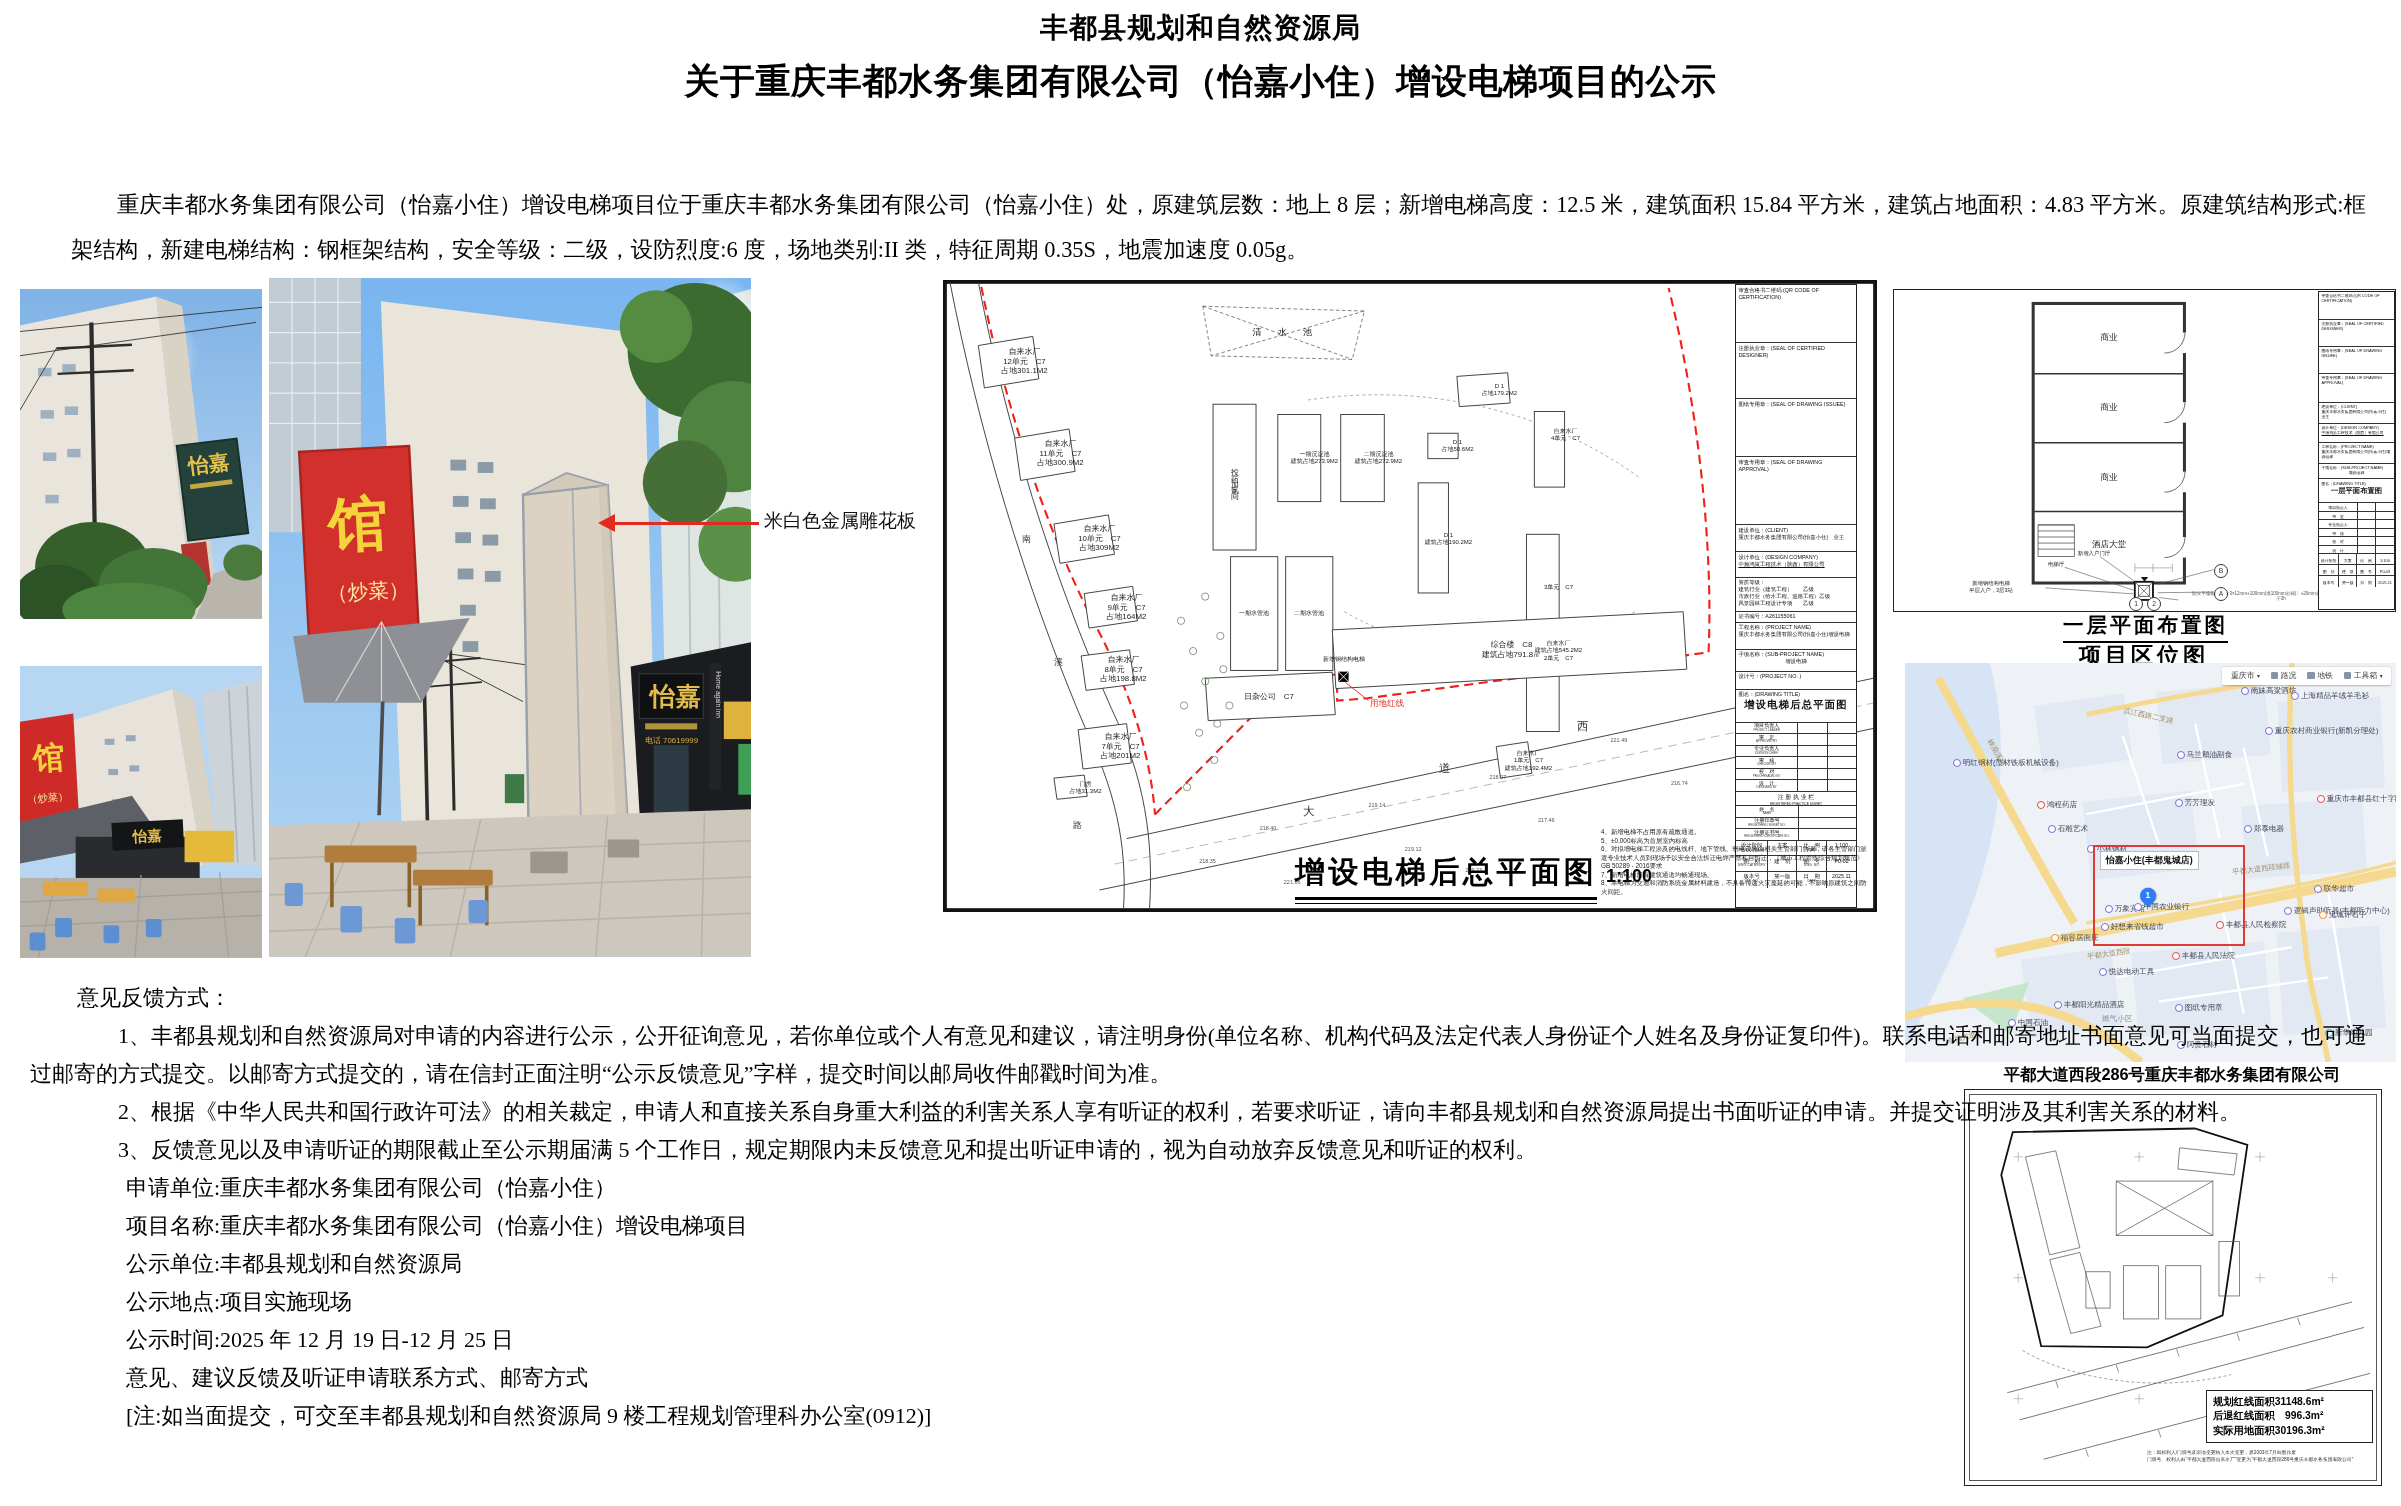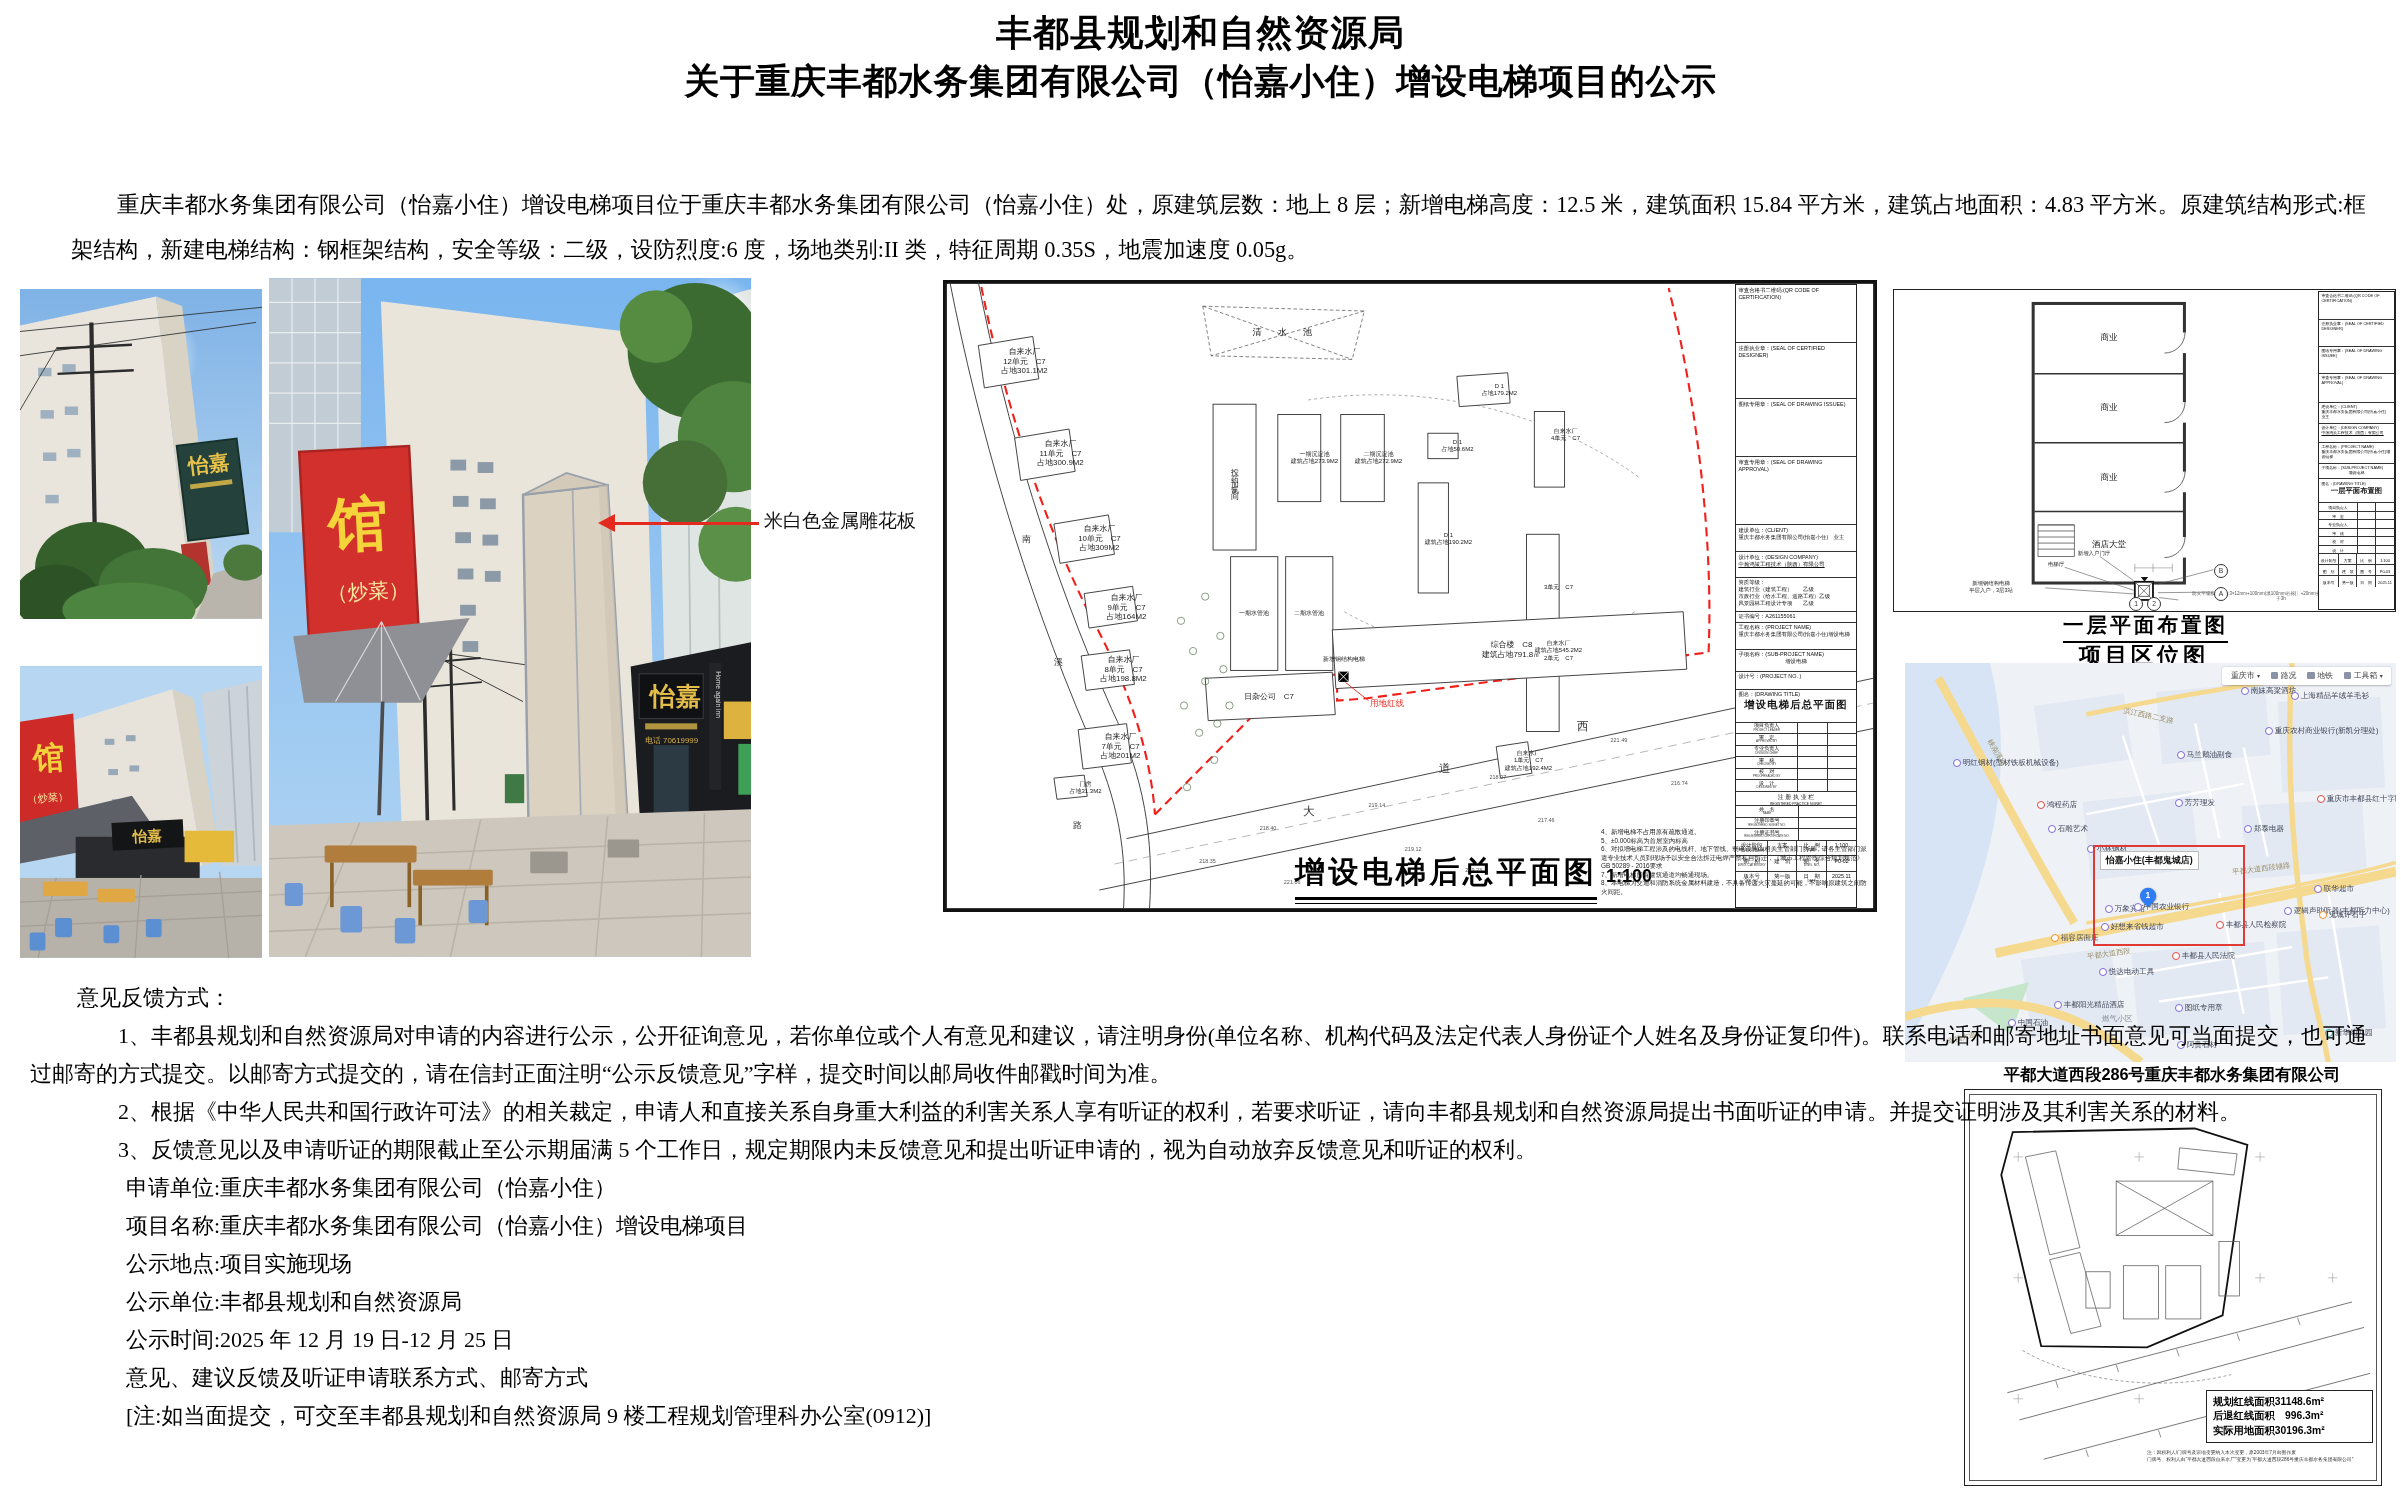--- a/index.html
+++ b/index.html
@@ -1,20 +1,20 @@
 <!DOCTYPE html>
 <html style="font-size:9.7px"><head>
 <meta charset="utf-8">
 <style>
   html,body{margin:0;padding:0;background:#fff;}
   #page{position:relative;width:2401px;height:1507px;background:#fff;overflow:hidden;
         font-family:"Liberation Serif","DejaVu Serif",serif;color:#000;}
   .abs{position:absolute;}
   .hd{font-family:"Liberation Sans","DejaVu Sans",sans-serif;font-weight:700;text-align:center;width:100%;}
-  #title{top:8.5px;font-size:36px;letter-spacing:1.2px;}
+  #title{top:8.5px;font-size:28px;letter-spacing:1.2px;}
   #subtitle{top:58px;font-size:35px;letter-spacing:0.6px;}
   #intro{left:71px;top:182px;width:2295px;font-size:22.4px;line-height:45px;text-align:justify;text-indent:46px;}
   
   .photo{position:absolute;overflow:hidden;background:#9cc3ea;}
   
   #ann-line{left:613px;top:522px;width:146px;height:3px;background:#e42a1f;}
   #ann-head{left:598px;top:514px;width:0;height:0;border-top:9px solid transparent;border-bottom:9px solid transparent;border-right:17px solid #e42a1f;}
   #ann-label{left:764px;top:508px;font-family:"Liberation Sans",sans-serif;font-size:19px;color:#111;}
   
   #mplan{left:943px;top:280px;width:930px;height:628px;border:2.4px solid #111;background:#fff;}
@@ -1082,21 +1082,21 @@
     </div>
   </div>
 
   <div class="abs" id="feedback">
     <p class="fb-head">意见反馈方式：</p>
     <p class="fb-item">1、丰都县规划和自然资源局对申请的内容进行公示，公开征询意见，若你单位或个人有意见和建议，请注明身份(单位名称、机构代码及法定代表人身份证个人姓名及身份证复印件)。联系电话和邮寄地址书面意见可当面提交，也可通过邮寄的方式提交。以邮寄方式提交的，请在信封正面注明“公示反馈意见”字样，提交时间以邮局收件邮戳时间为准。</p>
     <p class="fb-item">2、根据《中华人民共和国行政许可法》的相关裁定，申请人和直接关系自身重大利益的利害关系人享有听证的权利，若要求听证，请向丰都县规划和自然资源局提出书面听证的申请。并提交证明涉及其利害关系的材料。</p>
     <p class="fb-item">3、反馈意见以及申请听证的期限截止至公示期届满 5 个工作日，规定期限内未反馈意见和提出听证申请的，视为自动放弃反馈意见和听证的权利。</p>
     <p class="fb-field">申请单位:重庆丰都水务集团有限公司（怡嘉小住）</p>
     <p class="fb-field">项目名称:重庆丰都水务集团有限公司（怡嘉小住）增设电梯项目</p>
+    <p class="fb-field">公示单位:丰都县规划和自然资源局</p>
     <p class="fb-field">公示地点:项目实施现场</p>
-    <p class="fb-field">公示单位:丰都县规划和自然资源局</p>
     <p class="fb-field">公示时间:2025 年 12 月 19 日-12 月 25 日</p>
     <p class="fb-field">意见、建议反馈及听证申请联系方式、邮寄方式</p>
     <p class="fb-field">[注:如当面提交，可交至丰都县规划和自然资源局 9 楼工程规划管理科办公室(0912)]</p>
   </div>
 
 </div>
 
 
 </body></html>

